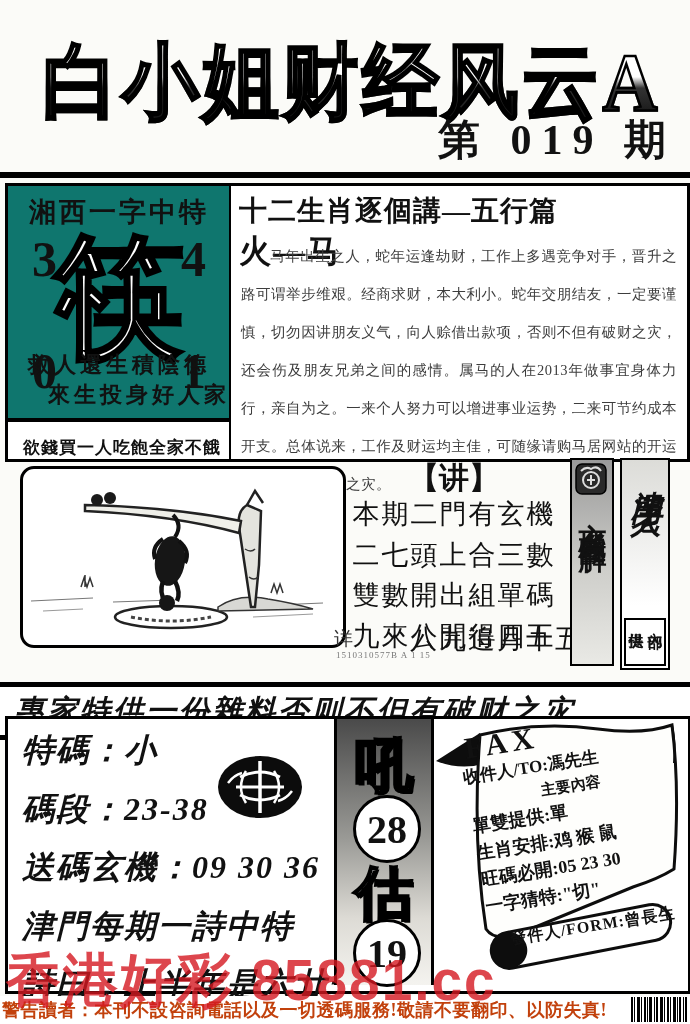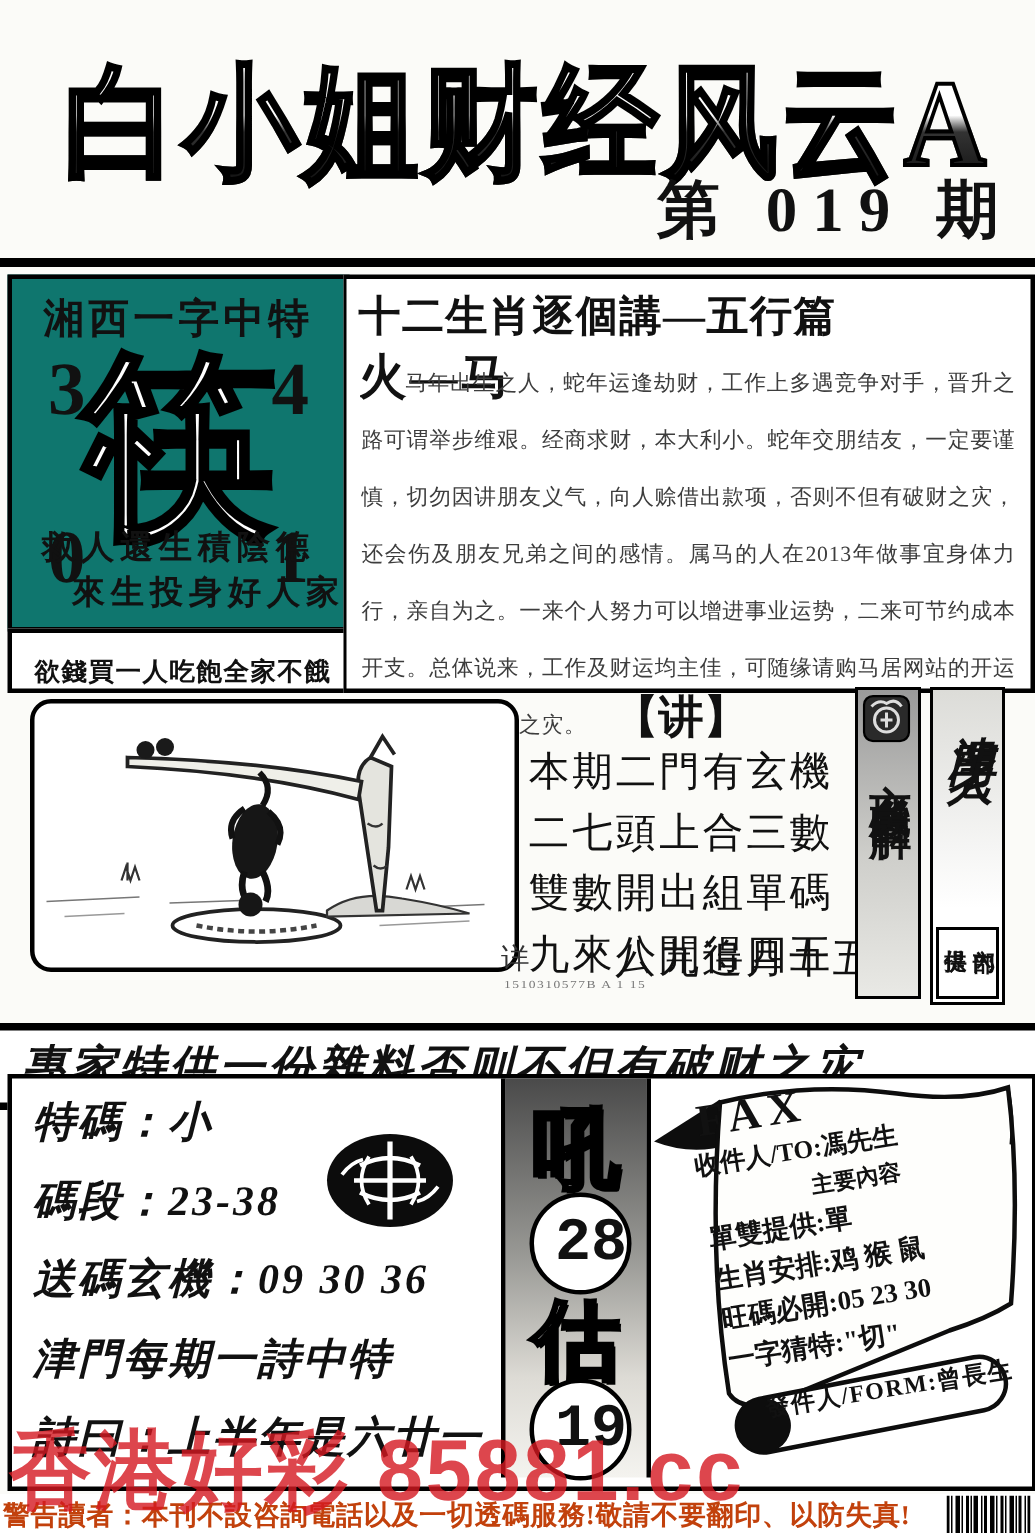--- a/index.html
+++ b/index.html
@@ -57,29 +57,29 @@
   .provide .pl{left:1px;} .provide .pr{right:1px;}
 
   
   .rowC{left:0;top:658px;width:690px;height:58px;border-top:5px solid #000;border-bottom:5px solid #000;
     background:#fff;display:flex;align-items:center;justify-content:flex-start;padding:0 14px;box-sizing:border-box;margin-top:24px;}
   .rowC div{font-size:30px;font-weight:bold;font-style:italic;letter-spacing:3px;white-space:nowrap;}
 
   
   .boxD{left:5px;top:716px;width:680px;height:272px;border:3px solid #000;background:#fff;}
   .tips{left:14px;top:10px;width:316px;}
-  .tips div{font-size:28px;font-weight:bold;font-style:italic;letter-spacing:2px;margin-bottom:14.5px;white-space:nowrap;}
+  .tips div{font-size:32px;font-weight:bold;font-style:italic;letter-spacing:2px;margin-bottom:14.5px;white-space:nowrap;}
   .ovalseal{left:208px;top:34px;width:88px;height:68px;}
   .colM{left:326px;top:0;width:94px;height:266px;border-left:3px solid #000;border-right:3px solid #000;
     background:linear-gradient(180deg,#4a4a4a,#9a9a96 45%,#dddbd5 75%,#f4f3ef);}
   .colM-char{width:100%;text-align:center;font-size:58px;font-weight:900;color:#fff;
     -webkit-text-stroke:2.5px #000;text-shadow:2px 2px 0 #000;}
   .circleNum{left:16px;width:62px;height:62px;border:3.5px solid #000;border-radius:50%;background:#fff;
-    display:flex;align-items:center;justify-content:flex-end;font-size:40px;font-weight:900;
-    font-family:Liberation Mono, monospace;z-index:3;}
+    display:flex;align-items:center;justify-content:center;font-size:40px;font-weight:900;
+    font-family:Liberation Serif, serif;z-index:3;}
   .faxwrap{left:420px;top:0;width:260px;height:266px;}
   .faxtext{left:28px;top:14px;width:210px;transform:rotate(-9deg);transform-origin:top left;text-align:center;}
   .faxtext .t0{font-size:30px;font-weight:900;letter-spacing:5px;text-align:left;margin-left:6px;}
   .faxtext .t1{font-size:17px;font-weight:bold;margin-top:0px;text-align:left;}
   .faxtext .t2{font-size:15px;font-weight:bold;margin-top:4px;}
   .faxtext .tl{font-size:18px;font-weight:bold;margin-top:3px;text-align:left;margin-left:2px;white-space:nowrap;}
   .faxtext .tf{font-size:16px;font-weight:bold;margin-top:14px;letter-spacing:1px;white-space:nowrap;}
 
   
   .watermark{left:6px;top:944px;width:684px;font-size:55px;font-weight:900;letter-spacing:2px;white-space:nowrap;

